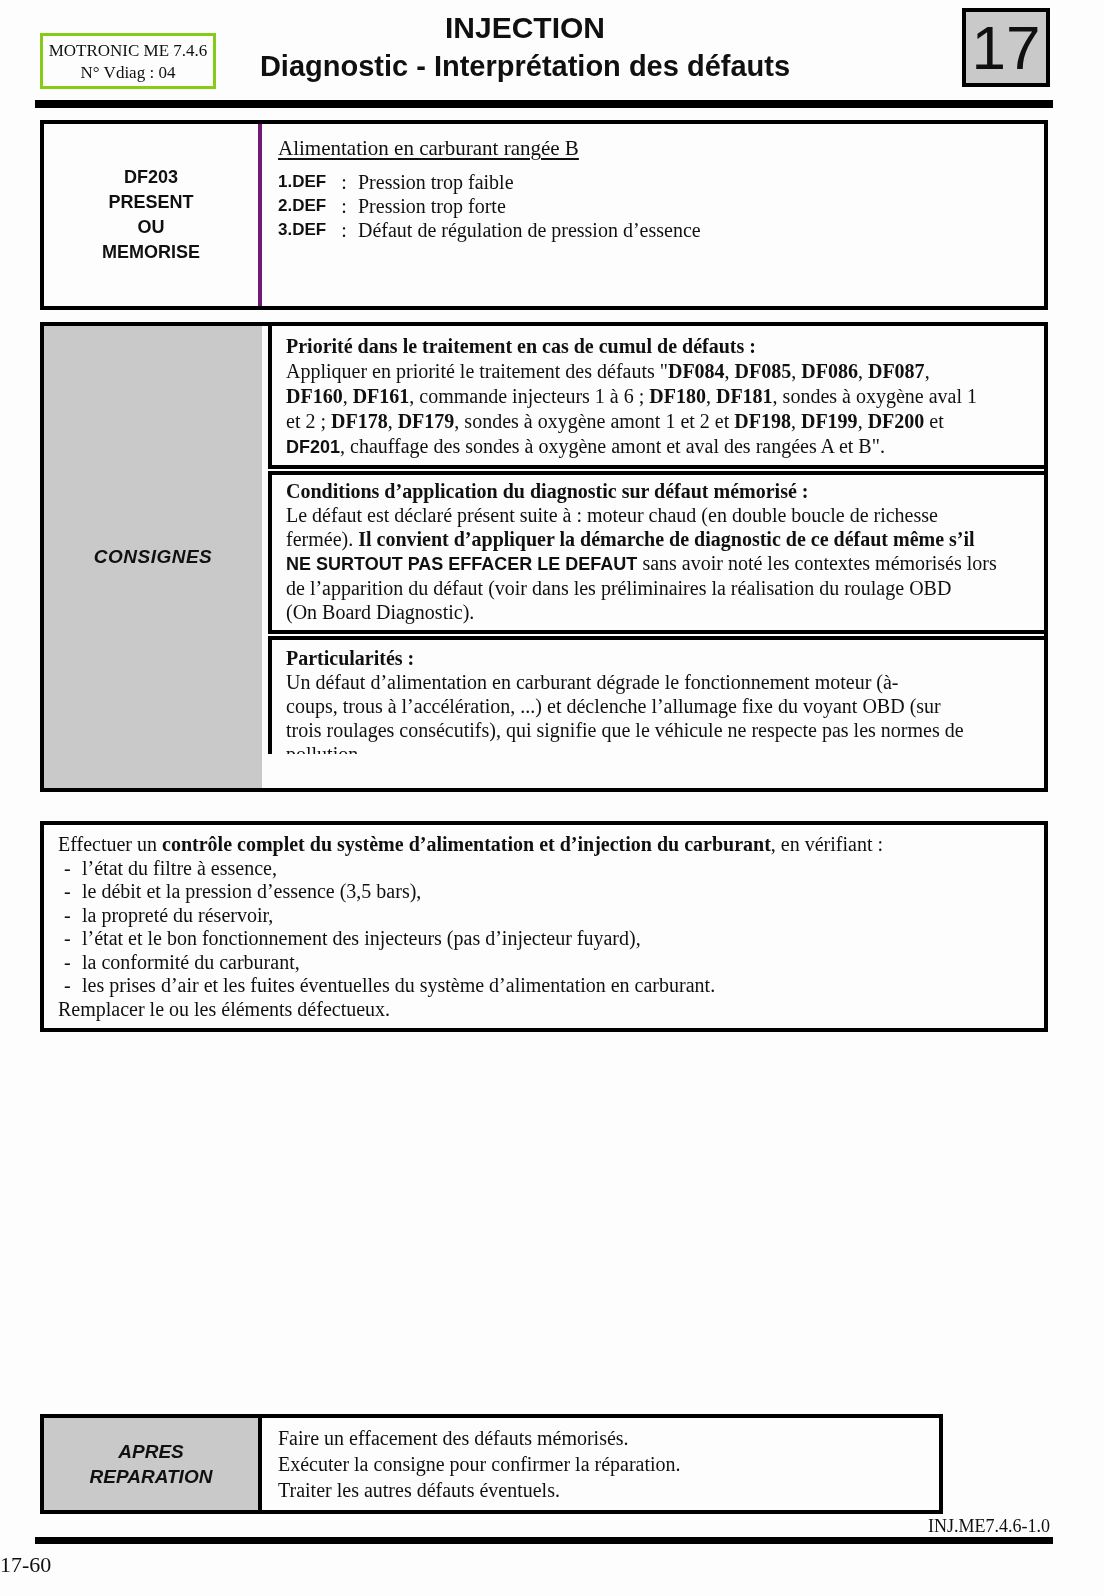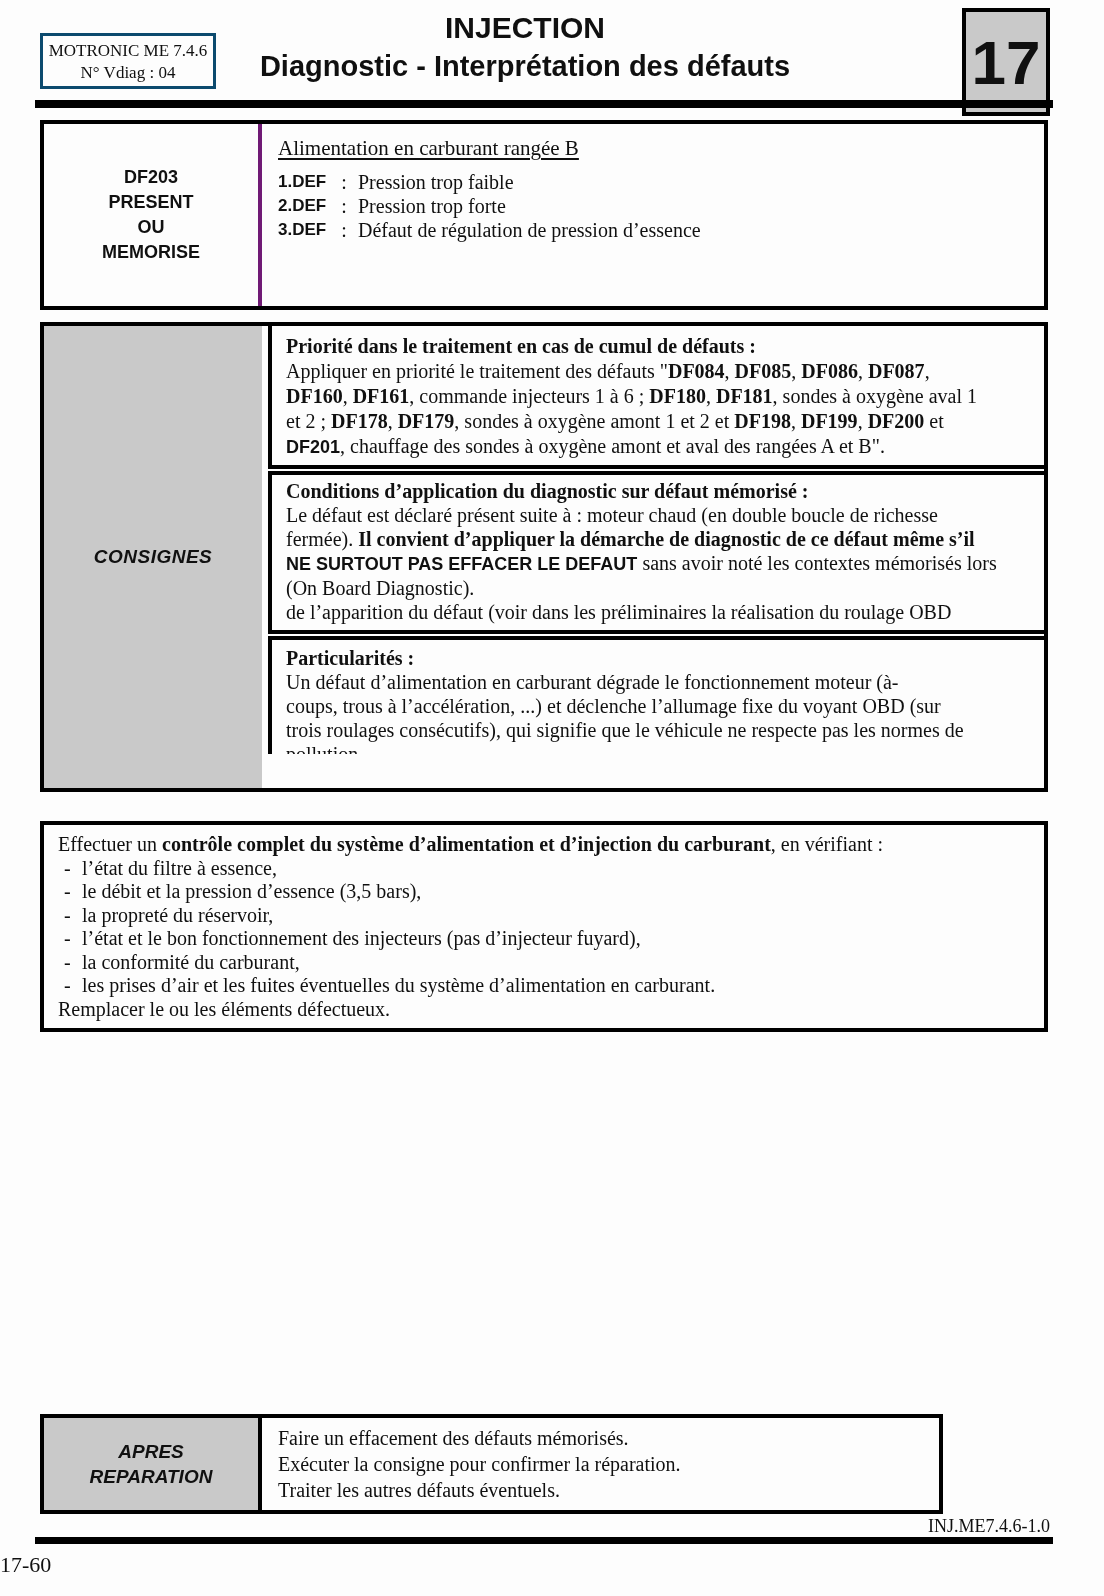--- a/index.html
+++ b/index.html
@@ -7,30 +7,30 @@
     width:1104px;height:1596px;position:relative;background:#fdfdfd;
     font-family:"Liberation Serif",serif;color:#101010;
     -webkit-font-smoothing:antialiased;
   }
   .abs{position:absolute;box-sizing:border-box;}
   .sans{font-family:"Liberation Sans",sans-serif;}
   .b{font-weight:bold;}
 
   
   .hdr-box{
-    left:40px;top:33px;width:176px;height:56px;border:3px solid #0c4a6e;
+    left:40px;top:33px;width:176px;height:56px;border:3px solid #84cc16;
     text-align:center;font-size:17px;line-height:22px;padding-top:4px;
   }
   .hdr-titles{left:215px;top:12px;width:620px;text-align:center;}
   .hdr-title{font-family:"Liberation Sans",sans-serif;font-weight:bold;font-size:30px;line-height:32px;}
   .hdr-subtitle{font-family:"Liberation Sans",sans-serif;font-weight:bold;font-size:29px;line-height:32px;margin-top:6px;}
   .hdr-section{
-    left:962px;top:8px;width:88px;height:108px;background:#c9c9c9;border:4px solid #000;
+    left:962px;top:8px;width:88px;height:79px;background:#c9c9c9;border:4px solid #000;
     display:flex;align-items:center;justify-content:center;
-    font-family:"Liberation Sans",sans-serif;font-weight:bold;font-size:62px;
+    font-family:"Liberation Sans",sans-serif;font-weight:normal;font-size:62px;
   }
   .hdr-rule{left:35px;top:100px;width:1018px;height:8px;background:#000;}
 
   
   .block1{left:40px;top:120px;width:1008px;height:190px;border:4px solid #000;display:flex;}
   .cell-left{width:218px;flex:0 0 218px;box-sizing:border-box;}
   .b1-left{
     border-right:4px solid #701a75;display:flex;flex-direction:column;
     justify-content:center;align-items:center;text-align:center;
     font-family:"Liberation Sans",sans-serif;font-weight:bold;font-size:18px;line-height:25px;
@@ -139,22 +139,22 @@
           <div><span>et 2 ; </span><span class="b">DF178</span><span>, </span><span class="b">DF179</span><span>, sondes à oxygène amont 1 et 2 et </span><span class="b">DF198</span><span>, </span><span class="b">DF199</span><span>, </span><span class="b">DF200</span><span> et</span></div>
           <div><span class="b sans">DF201</span><span>, chauffage des sondes à oxygène amont et aval des rangées A et B".</span></div>
         </div>
     </div>
     <div class="cbox cbox2">
       <div class="heading">Conditions d’application du diagnostic sur défaut mémorisé :</div>
       <div>
           <div><span>Le défaut est déclaré présent suite à : moteur chaud (en double boucle de richesse</span></div>
           <div><span>fermée). </span><span class="b">Il convient d’appliquer la démarche de diagnostic de ce défaut même s’il</span></div>
           <div><span class="b sans">NE SURTOUT PAS EFFACER LE DEFAUT</span><span> sans avoir noté les contextes mémorisés lors</span></div>
+          <div><span>de l’apparition du défaut (voir dans les préliminaires la réalisation du roulage OBD</span></div>
           <div><span>(On Board Diagnostic).</span></div>
-          <div><span>de l’apparition du défaut (voir dans les préliminaires la réalisation du roulage OBD</span></div>
         </div>
     </div>
     <div class="cbox cbox3">
       <div class="heading">Particularités :</div>
       <div>
           <div><span>Un défaut d’alimentation en carburant dégrade le fonctionnement moteur (à-</span></div>
           <div><span>coups, trous à l’accélération, ...) et déclenche l’allumage fixe du voyant OBD (sur</span></div>
           <div><span>trois roulages consécutifs), qui signifie que le véhicule ne respecte pas les normes de</span></div>
           <div><span>pollution.</span></div>
         </div>

